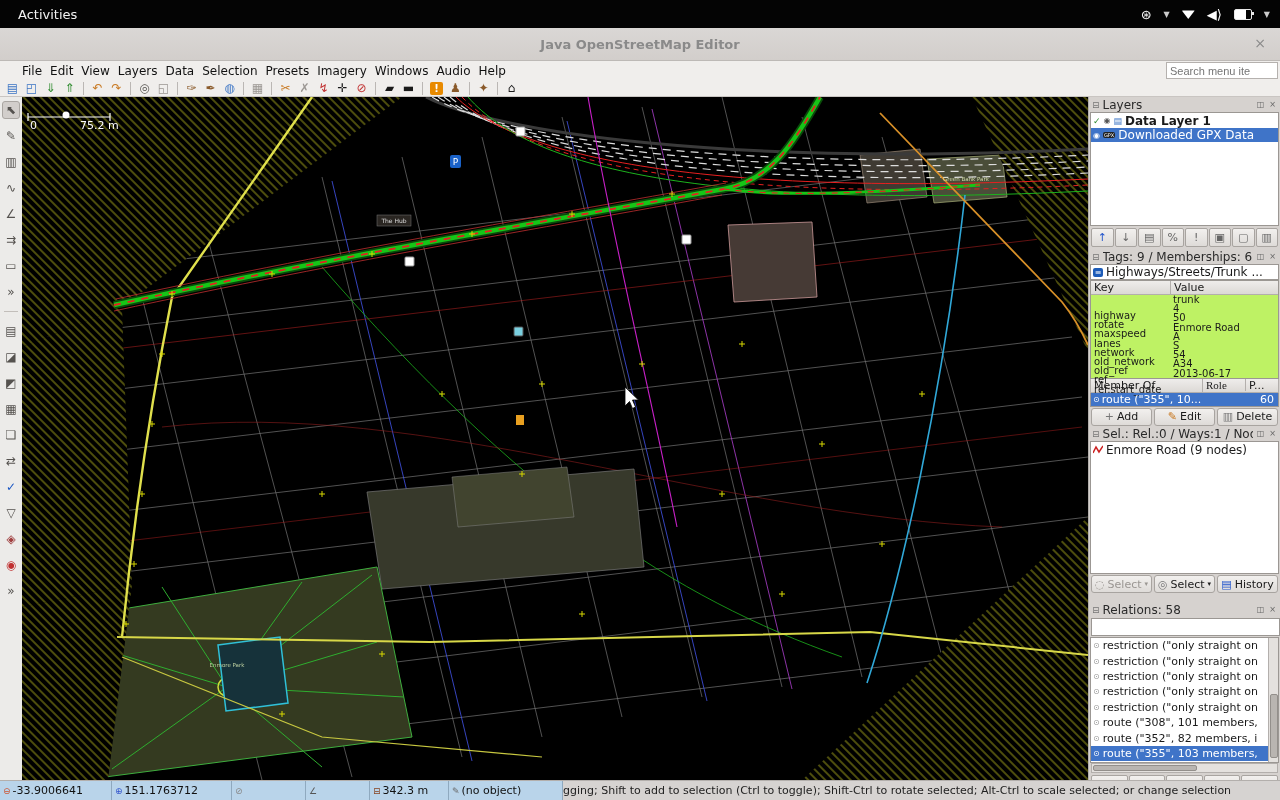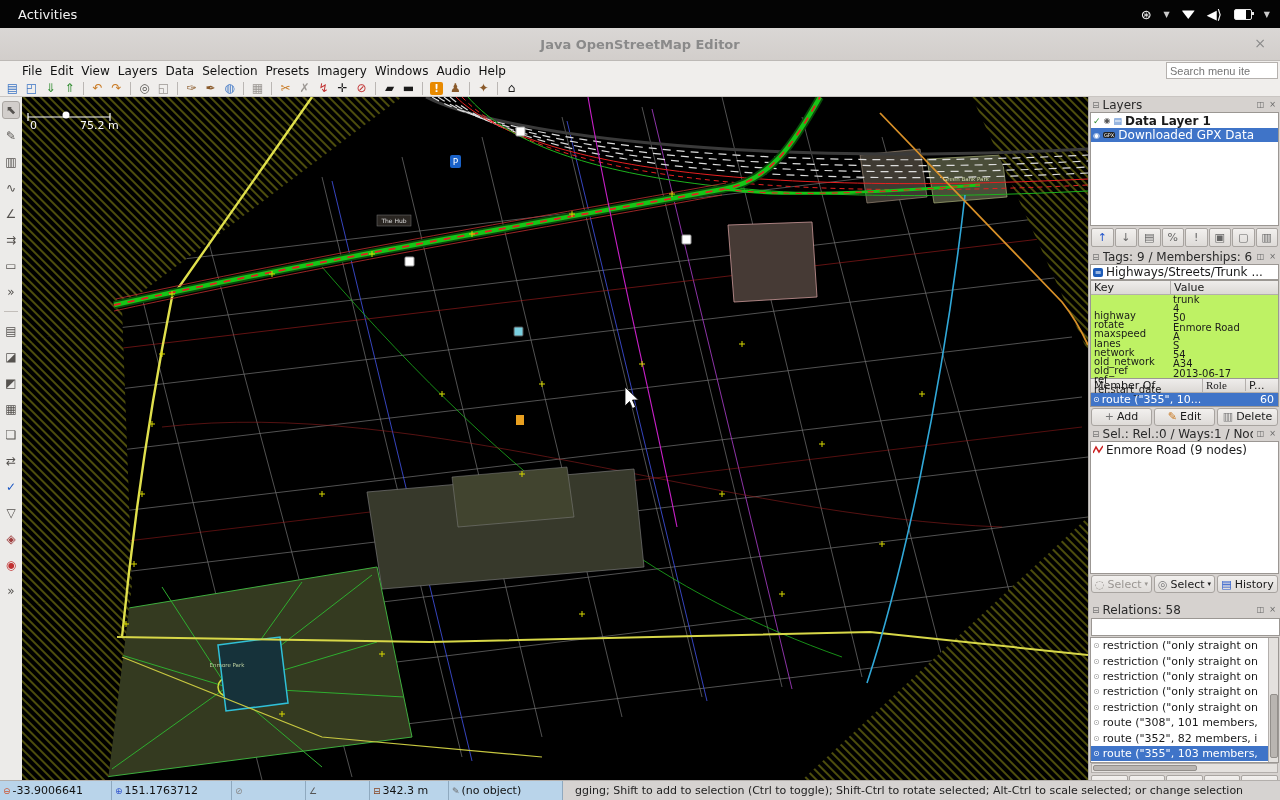--- a/index.html
+++ b/index.html
@@ -77,21 +77,21 @@
   .relrow{display:flex;align-items:center;gap:3px;font-size:11px;height:15.4px;padding:0 2px;white-space:nowrap;overflow:hidden;}
   .vscroll{position:absolute;right:0;top:0;width:9px;height:100%;background:#e4e1de;border-left:1px solid #b3afac;}
   .vthumb{position:absolute;left:1px;width:6px;background:#b9b5b1;border:1px solid #938f8b;border-radius:2px;}
   .hscroll{height:8px;background:#e4e1de;border:1px solid #b3afac;margin:0 1px;position:relative;}
   .hthumb{position:absolute;left:1px;top:1px;width:55%;height:4px;background:#b9b5b1;border:1px solid #938f8b;border-radius:2px;}
 
   
   #statusbar{left:0;top:780px;width:1280px;height:20px;background:#d6d3d1;border-top:1px solid #b3afac;display:flex;align-items:stretch;font-size:11px;color:#111;box-sizing:border-box;}
   .sfield{background:#b9d4ea;border-right:1px solid #8fa9bf;display:flex;align-items:center;gap:2px;padding:0 3px;white-space:nowrap;overflow:hidden;box-sizing:border-box;}
   .sicon{font-size:9px;}
-  #shelp{flex:1;display:flex;align-items:center;padding:0 12px;white-space:nowrap;overflow:hidden;color:#222;}
+  #shelp{flex:1;display:flex;align-items:center;padding:0 0;white-space:nowrap;overflow:hidden;color:#222;}
 </style>
 </head>
 <body>
 
 <div id="topbar" class="abs">
   <div id="activities">Activities</div>
   <div id="sysicons">
     <span class="sysglyph">⊛</span>
       <span class="caret">▼</span>
     <span class="wifi"></span>

